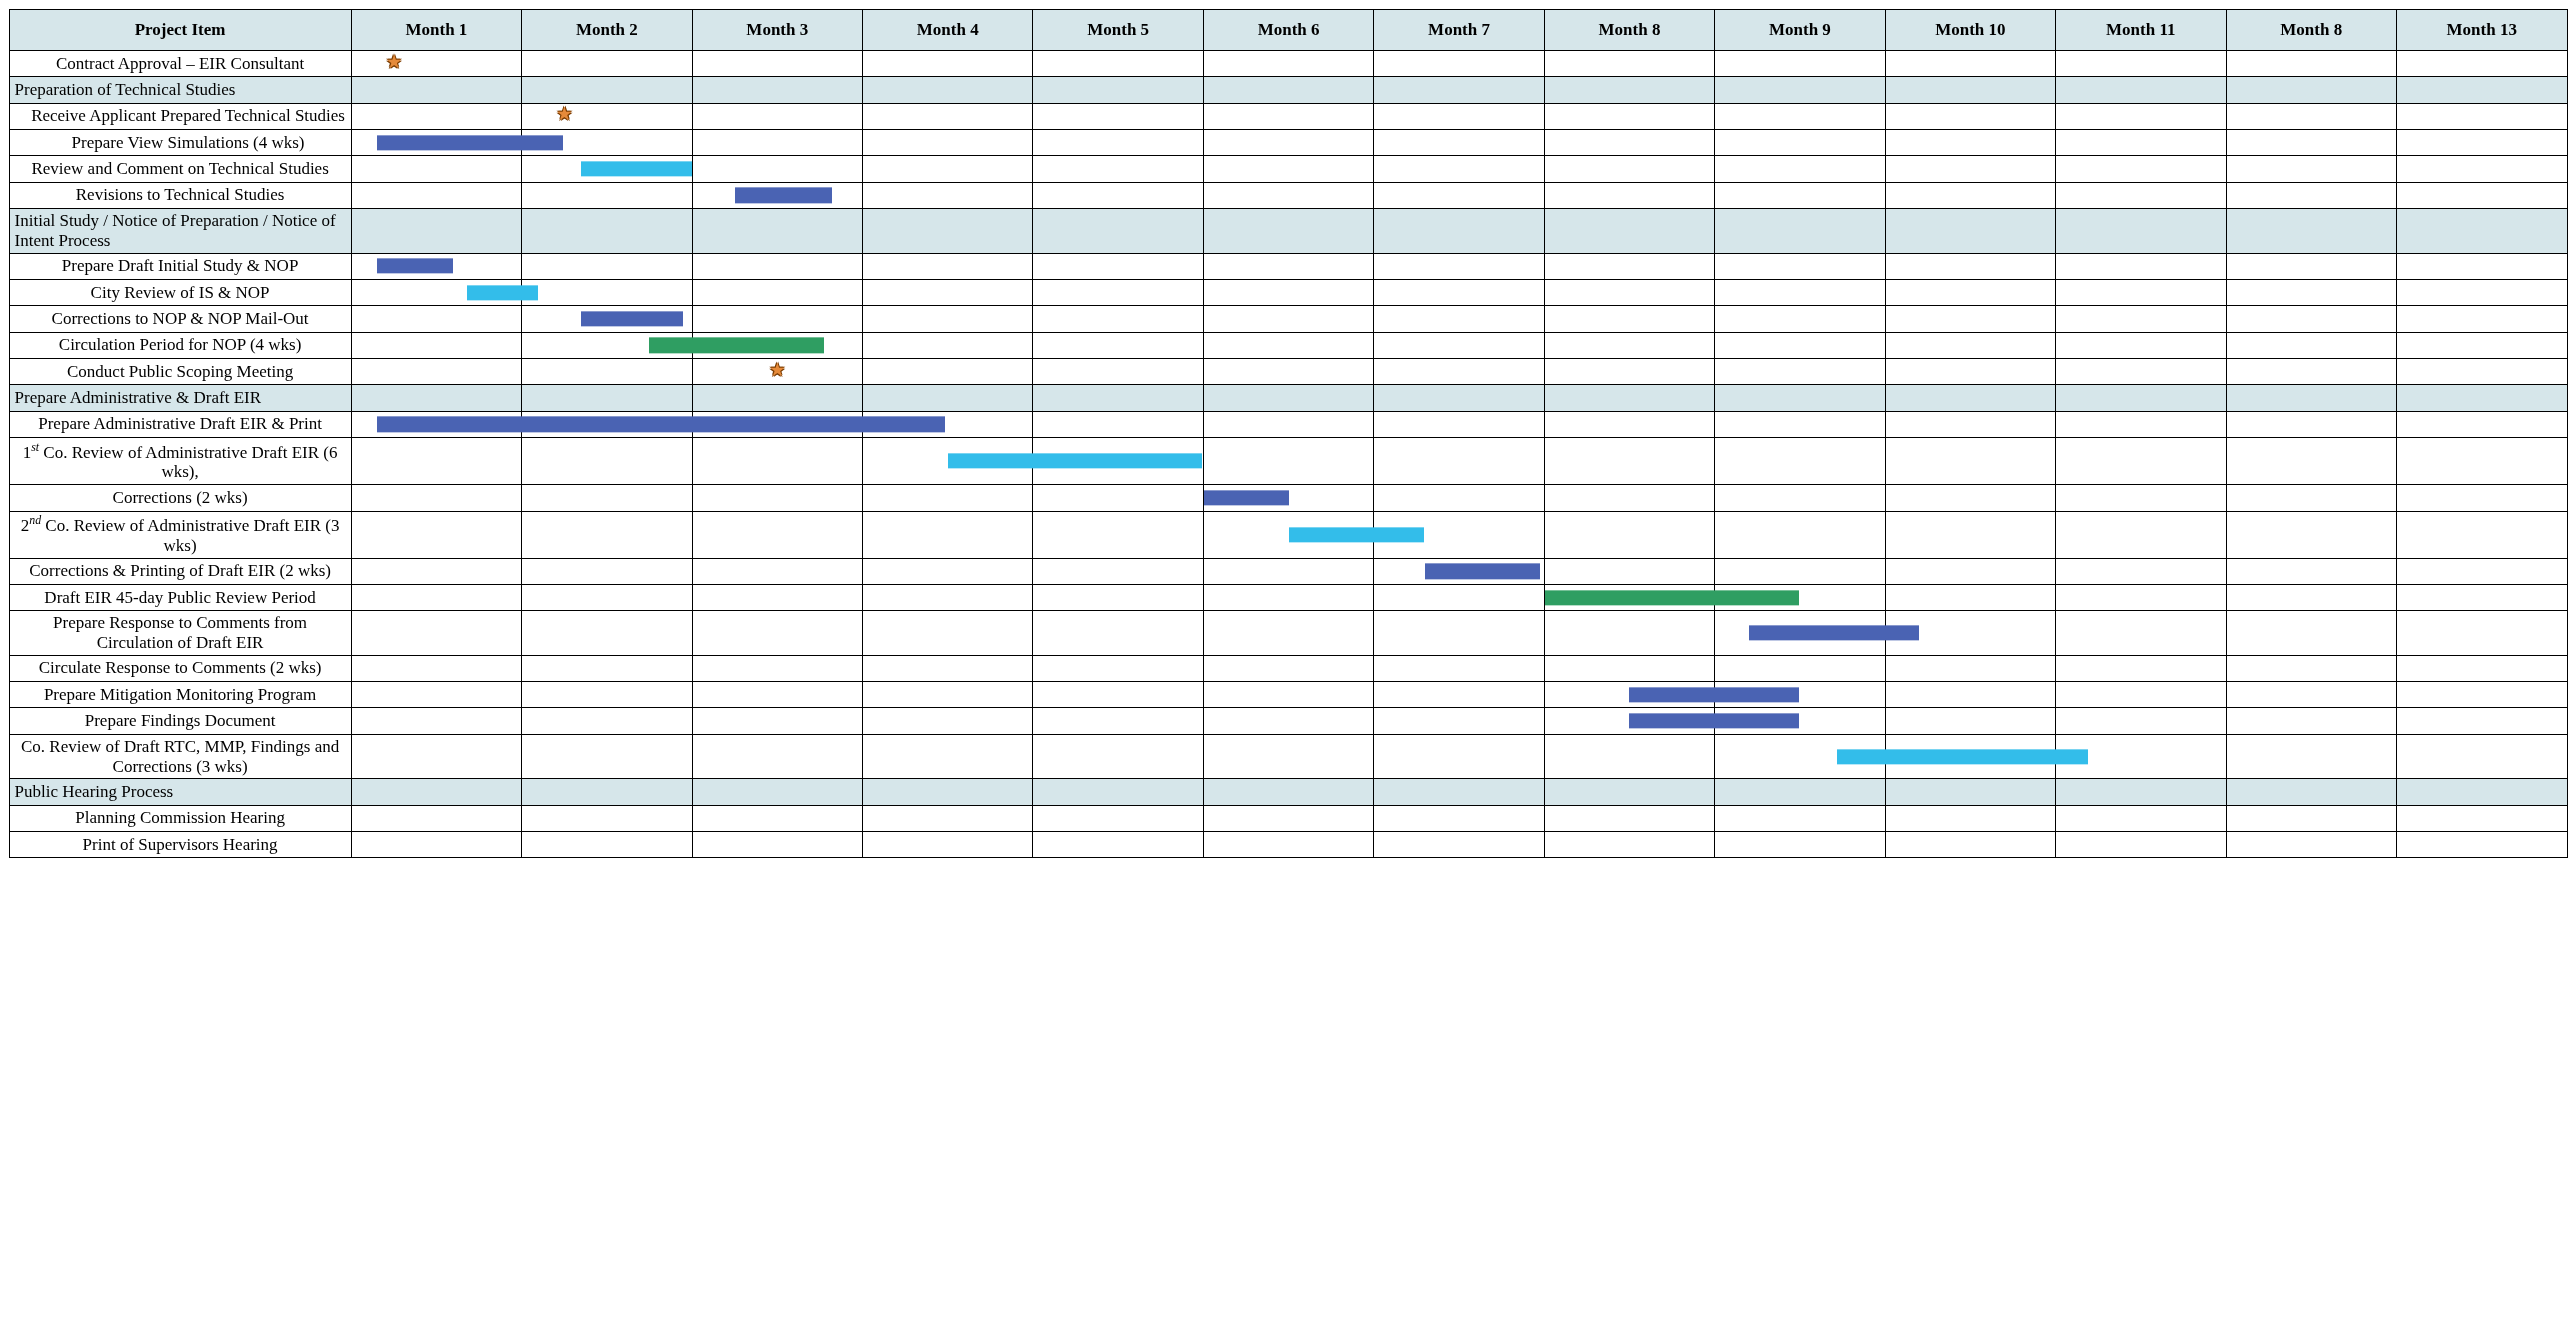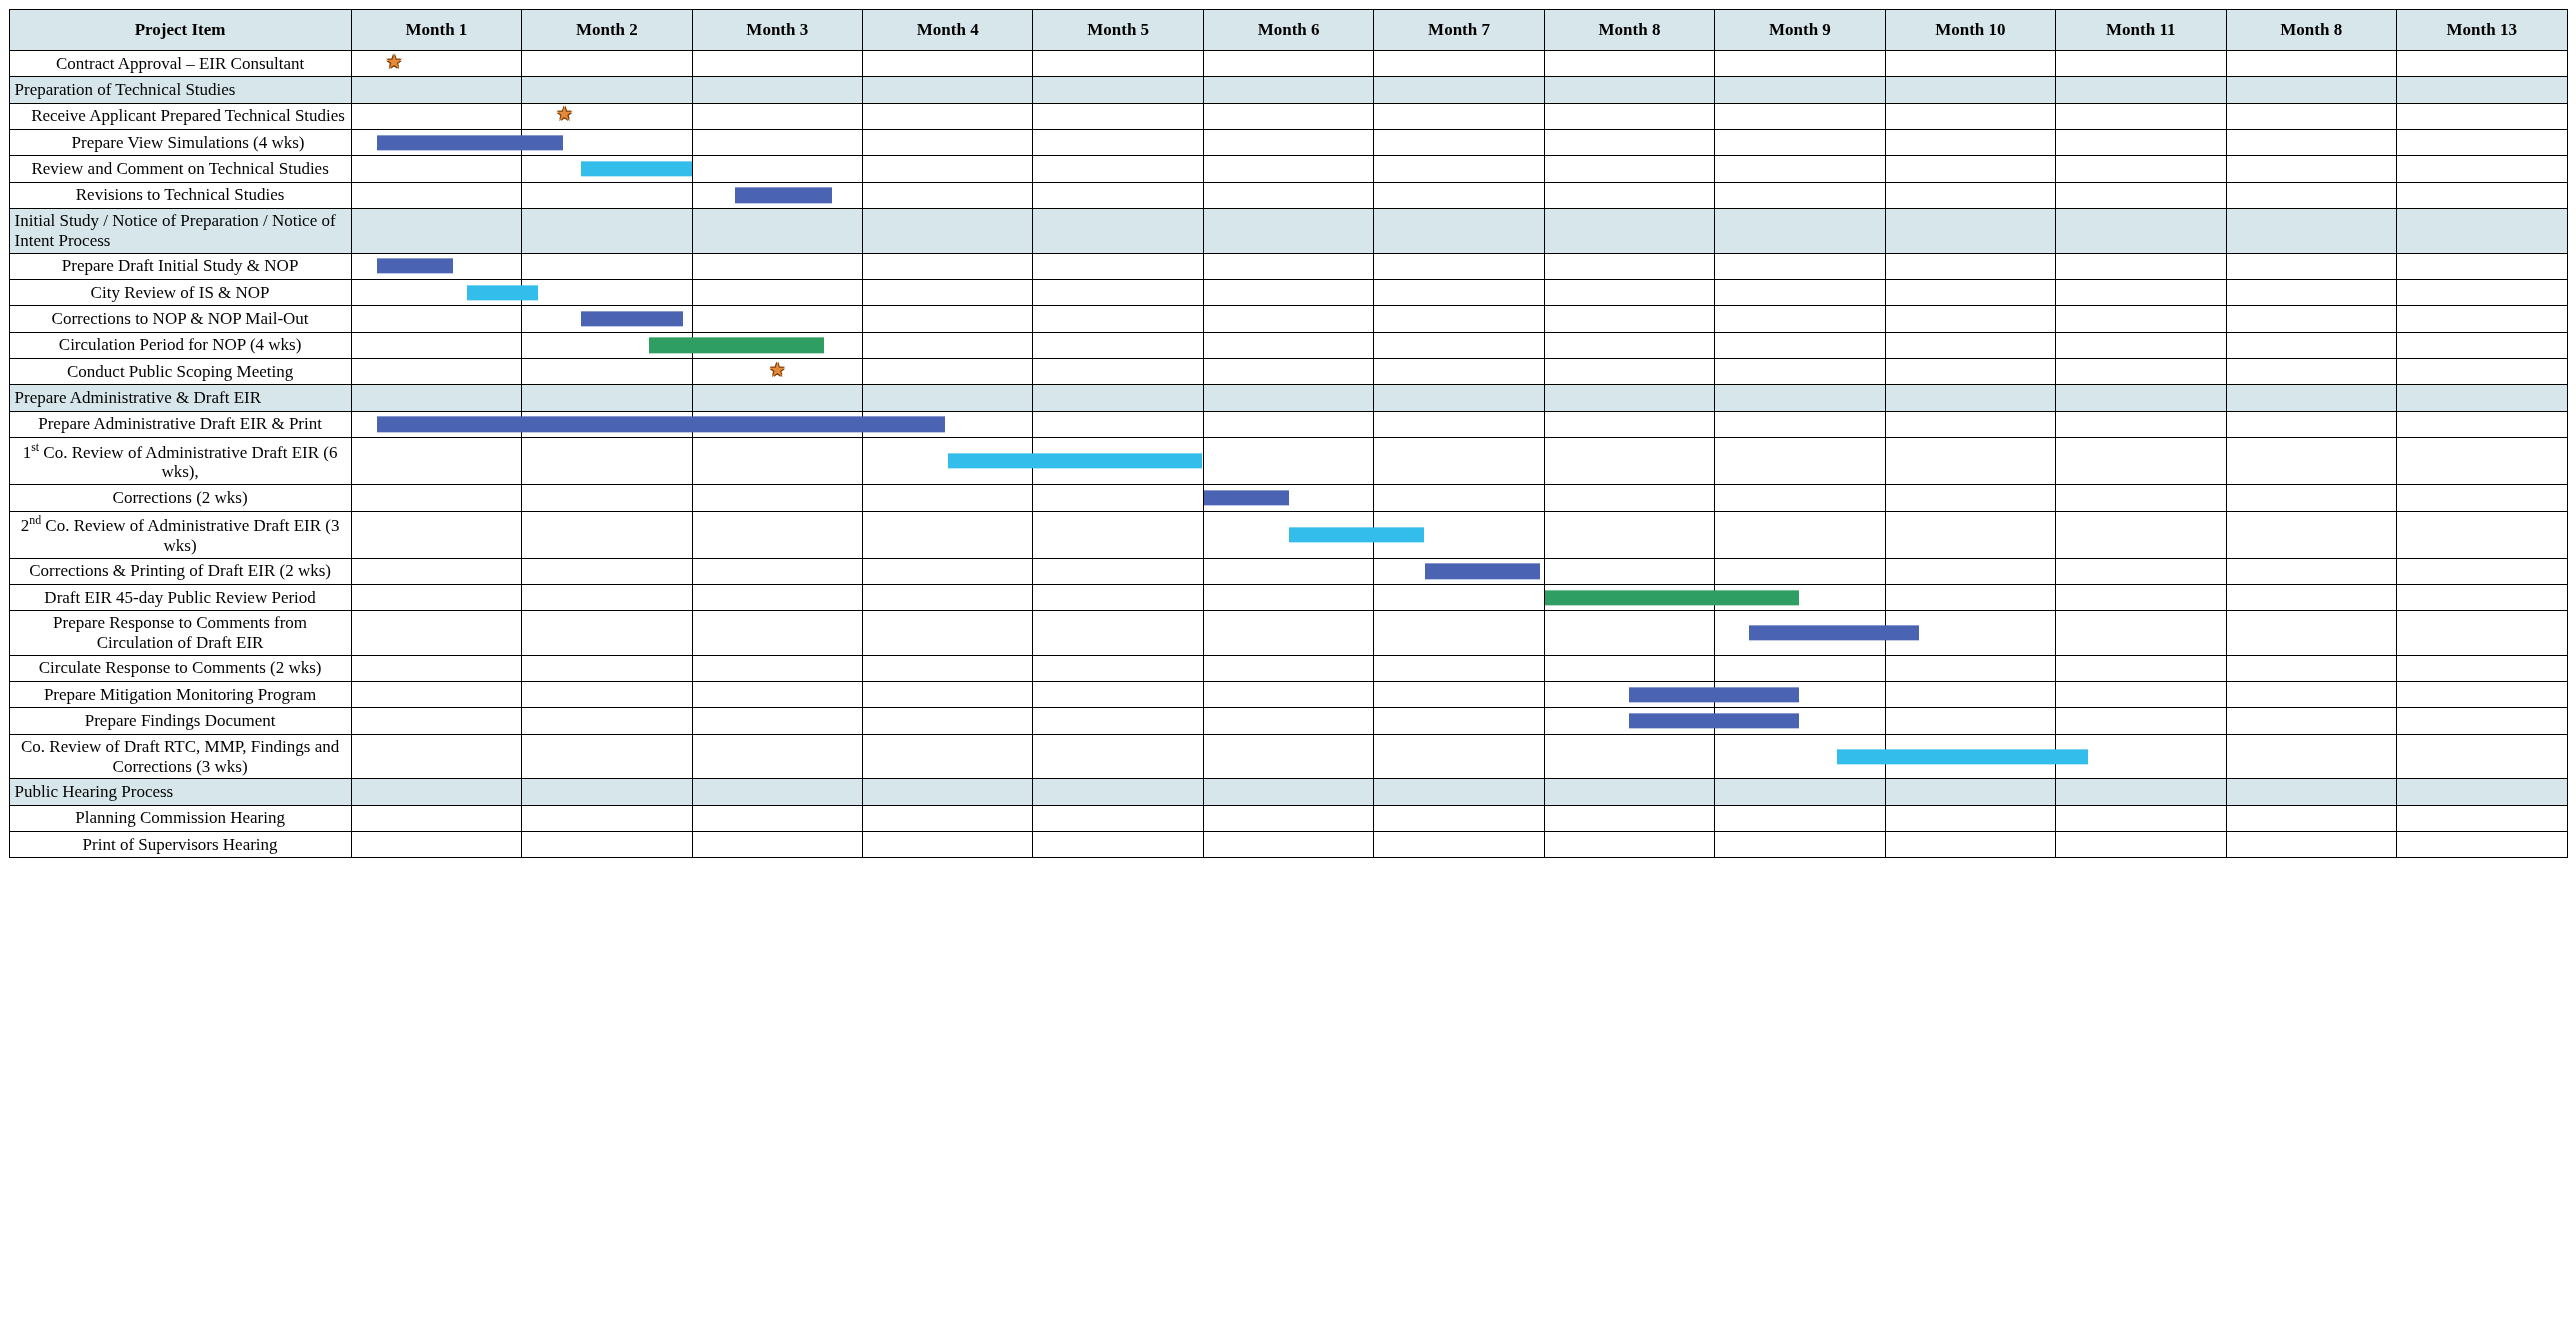--- a/index.html
+++ b/index.html
@@ -44,21 +44,21 @@
     font-size: 18.7px;
     line-height: 1;
     color: #e58a3a;
     text-shadow: -0.8px -0.8px 0 #7a3c00, 0.8px -0.8px 0 #7a3c00, -0.8px 0.8px 0 #7a3c00, 0.8px 0.8px 0 #7a3c00;
   }
   .star-wrap {
     position: absolute;
     top: 50%;
     transform: translate(-50%, -55%);
   }
-  sup { font-size: 0.7em; }
+  sup { font-size: 0.7em; font-style: italic; }
 </style>
 </head>
 <body>
 
 <table id="gantt-table">
   <thead>
     <tr>
       <th class="action-col">Project Item</th>
     <th>Month 1</th>
         <th>Month 2</th>

